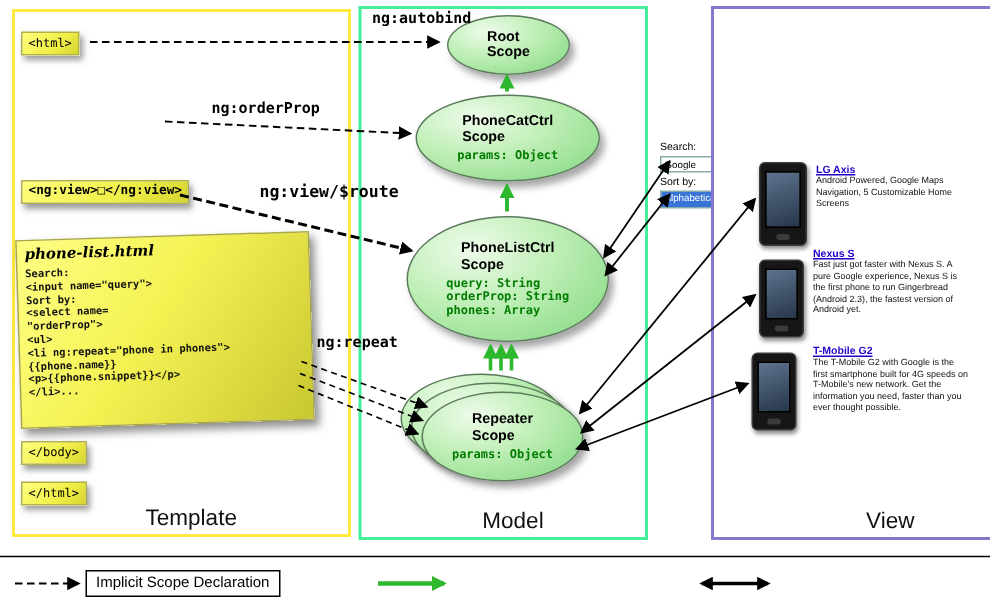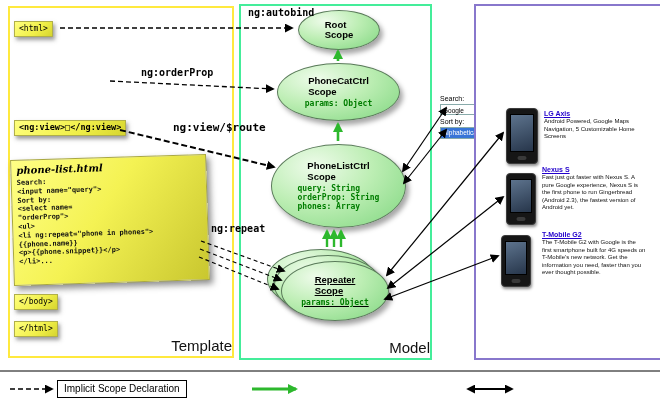--- a/index.html
+++ b/index.html
@@ -3,21 +3,21 @@
 <meta charset="utf-8">
 <style>
   html,body{margin:0;padding:0;background:#fff;font-family:"Liberation Sans",sans-serif;}
   #canvas{position:relative;width:660px;height:405px;background:#fff;overflow:hidden;}
   svg.arrows{position:absolute;left:0;top:0;width:660px;height:405px;pointer-events:none;z-index:5;}
 
   .panel{position:absolute;background:#fff;}
   .panel-template{left:8px;top:6px;width:222px;height:348px;border:2px solid #ffe93e;z-index:1;}
   .panel-model{left:239px;top:4px;width:189px;height:352px;border:2px solid #44ed9a;z-index:1;}
   .panel-view{left:432px;top:4px;width:222px;height:352px;border:2px solid #8877cc;z-index:1;margin-left:42px;}
-  .panel-label{position:absolute;bottom:2px;left:0;right:0;text-align:right;font-size:15px;color:#111;padding-left:13px;}
+  .panel-label{position:absolute;bottom:2px;left:0;right:0;text-align:center;font-size:15px;color:#111;padding-left:13px;}
 
   .ybox{position:absolute;background:linear-gradient(135deg,#ffff7d 0%,#f0ef48 60%,#d6d52f 100%);
         border:1px solid #b0af4a;box-shadow:2px 3px 4px rgba(60,60,60,.5);
         font-family:"DejaVu Sans Mono",monospace;font-size:8px;line-height:9.5px;
         padding:2px 4px;white-space:pre;z-index:3;color:#000;}
   .bold{font-weight:bold;}
   .note{position:absolute;left:12px;top:157px;width:184px;min-height:116px;padding:4px 5px;
         transform:rotate(-1.8deg);z-index:3;
         background:linear-gradient(125deg,#ffff85 0%,#f4f253 45%,#c9c72f 100%);
         border:1px solid #a9a83f;box-shadow:3px 4px 6px rgba(50,50,50,.55);}
@@ -173,21 +173,21 @@
   <div class="scope" style="left:271px;top:144px;width:133px;height:82px;">
     <div class="scope-name">PhoneListCtrl
 Scope</div>
     <div class="scope-props">query: String
 orderProp: String
 phones: Array</div>
   </div>
 
   <div class="scope back" style="left:267px;top:249px;width:106px;height:58px;"></div>
   <div class="scope back" style="left:274px;top:255px;width:106px;height:58px;"></div>
-  <div class="scope" style="left:281px;top:261px;width:106px;height:58px;text-decoration:underline;">
+  <div class="scope" style="left:281px;top:261px;width:106px;height:58px;">
     <div class="scope-name">Repeater
 Scope</div>
     <div class="scope-props">params: Object</div>
   </div>
 
   <div class="form-label" style="left:440px;top:95px;">Search:</div>
   <div class="mock-input" style="left:440px;top:104px;">Google</div>
   <div class="form-label" style="left:440px;top:118px;">Sort by:</div>
   <div class="mock-select" style="left:440px;top:127px;">
     <div class="sel-text">Alphabetical</div>

